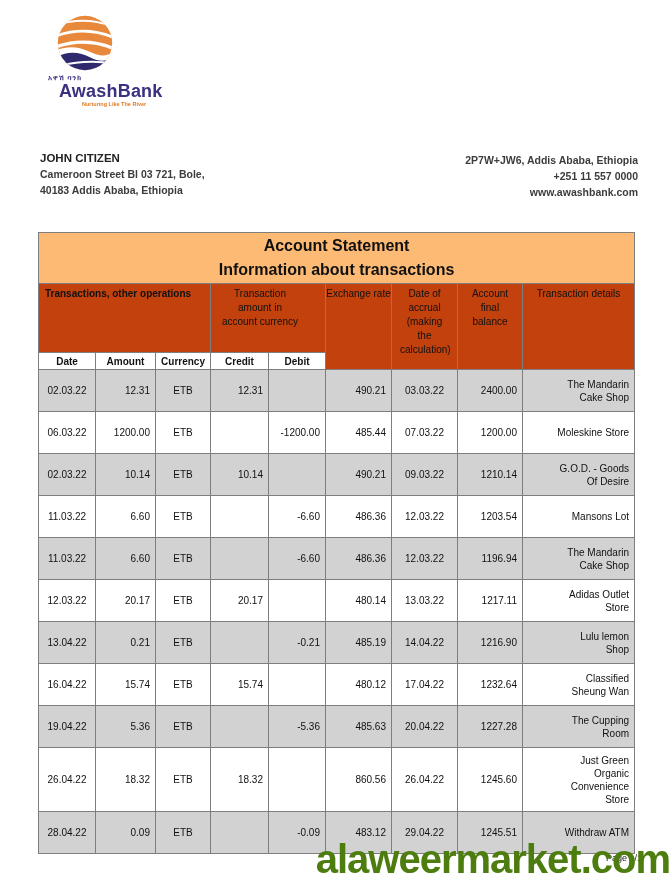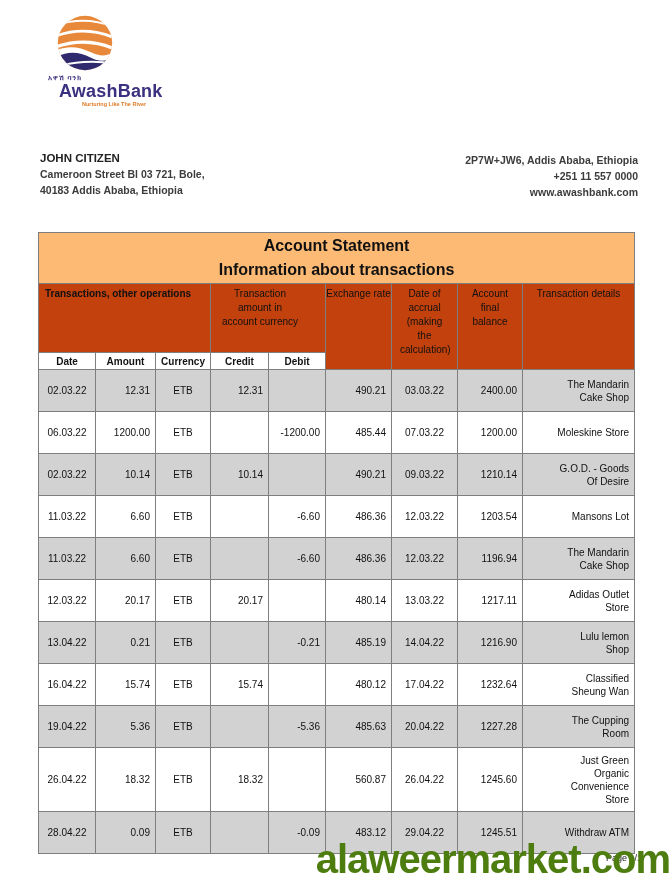--- a/index.html
+++ b/index.html
@@ -276,21 +276,21 @@
           <td class="col-accrual_date">20.04.22</td>
           <td class="col-balance">1227.28</td>
           <td class="col-details">The Cupping Room</td>
         </tr>
         <tr>
           <td class="col-date">26.04.22</td>
           <td class="col-amount">18.32</td>
           <td class="col-currency">ETB</td>
           <td class="col-credit">18.32</td>
           <td class="col-debit"></td>
-          <td class="col-rate">560.87</td>
+          <td class="col-rate">860.56</td>
           <td class="col-accrual_date">26.04.22</td>
           <td class="col-balance">1245.60</td>
           <td class="col-details">Just Green Organic Convenience Store</td>
         </tr>
         <tr>
           <td class="col-date">28.04.22</td>
           <td class="col-amount">0.09</td>
           <td class="col-currency">ETB</td>
           <td class="col-credit"></td>
           <td class="col-debit">-0.09</td>

